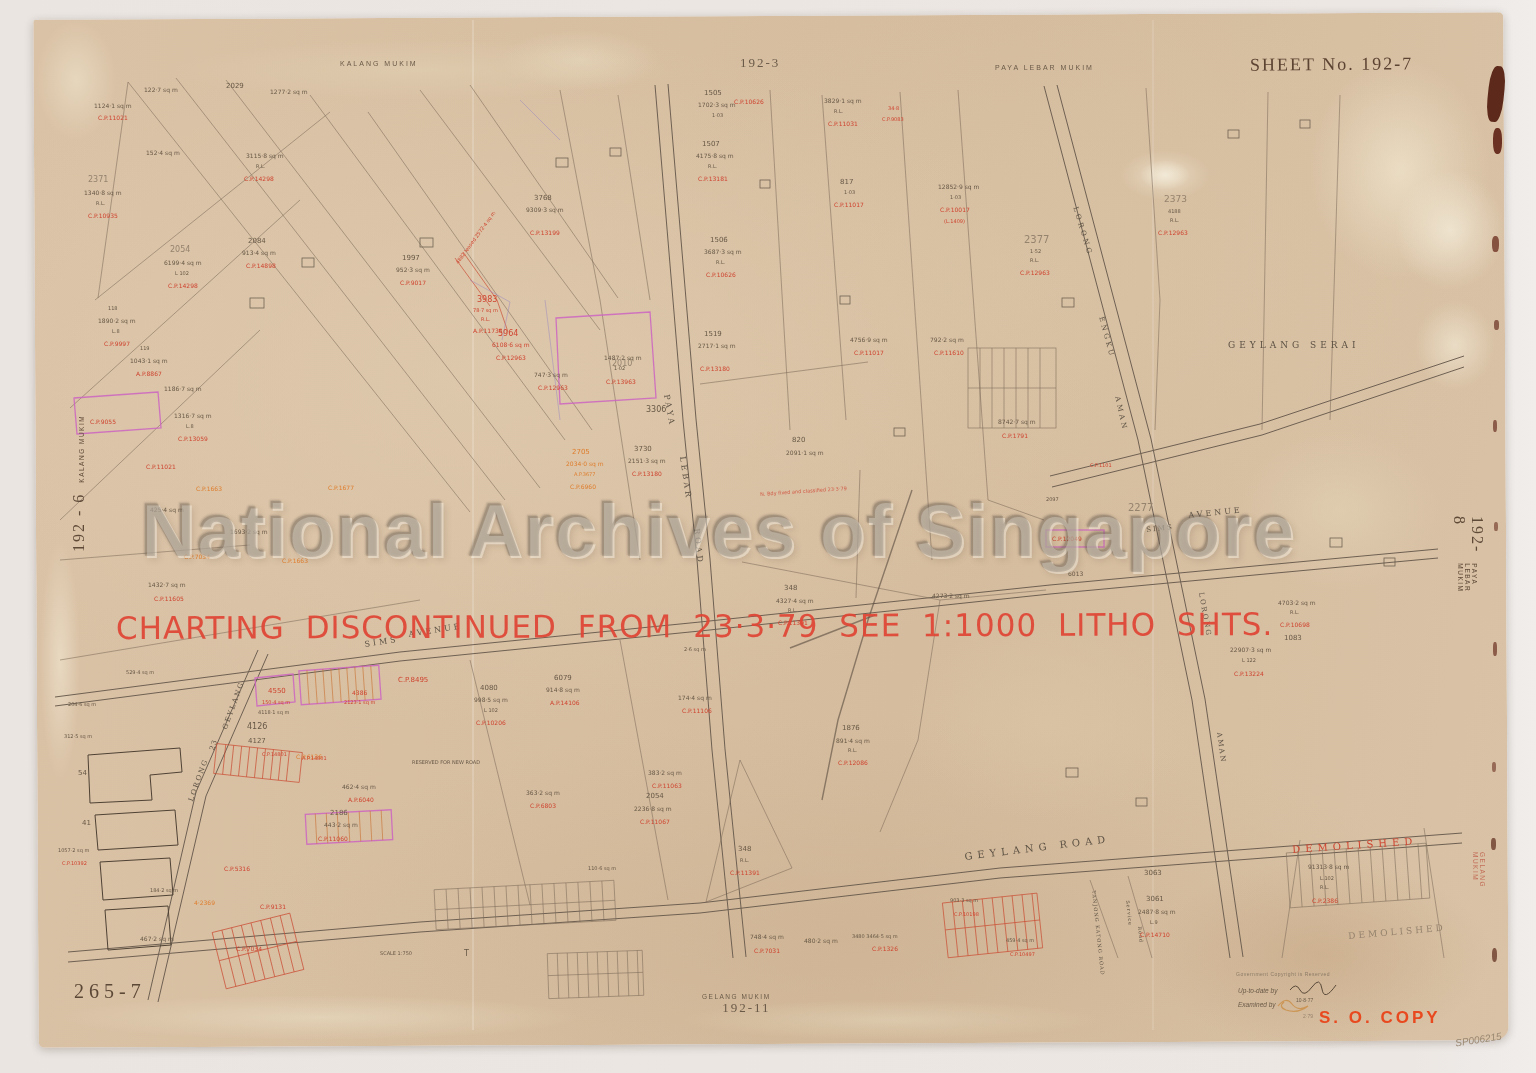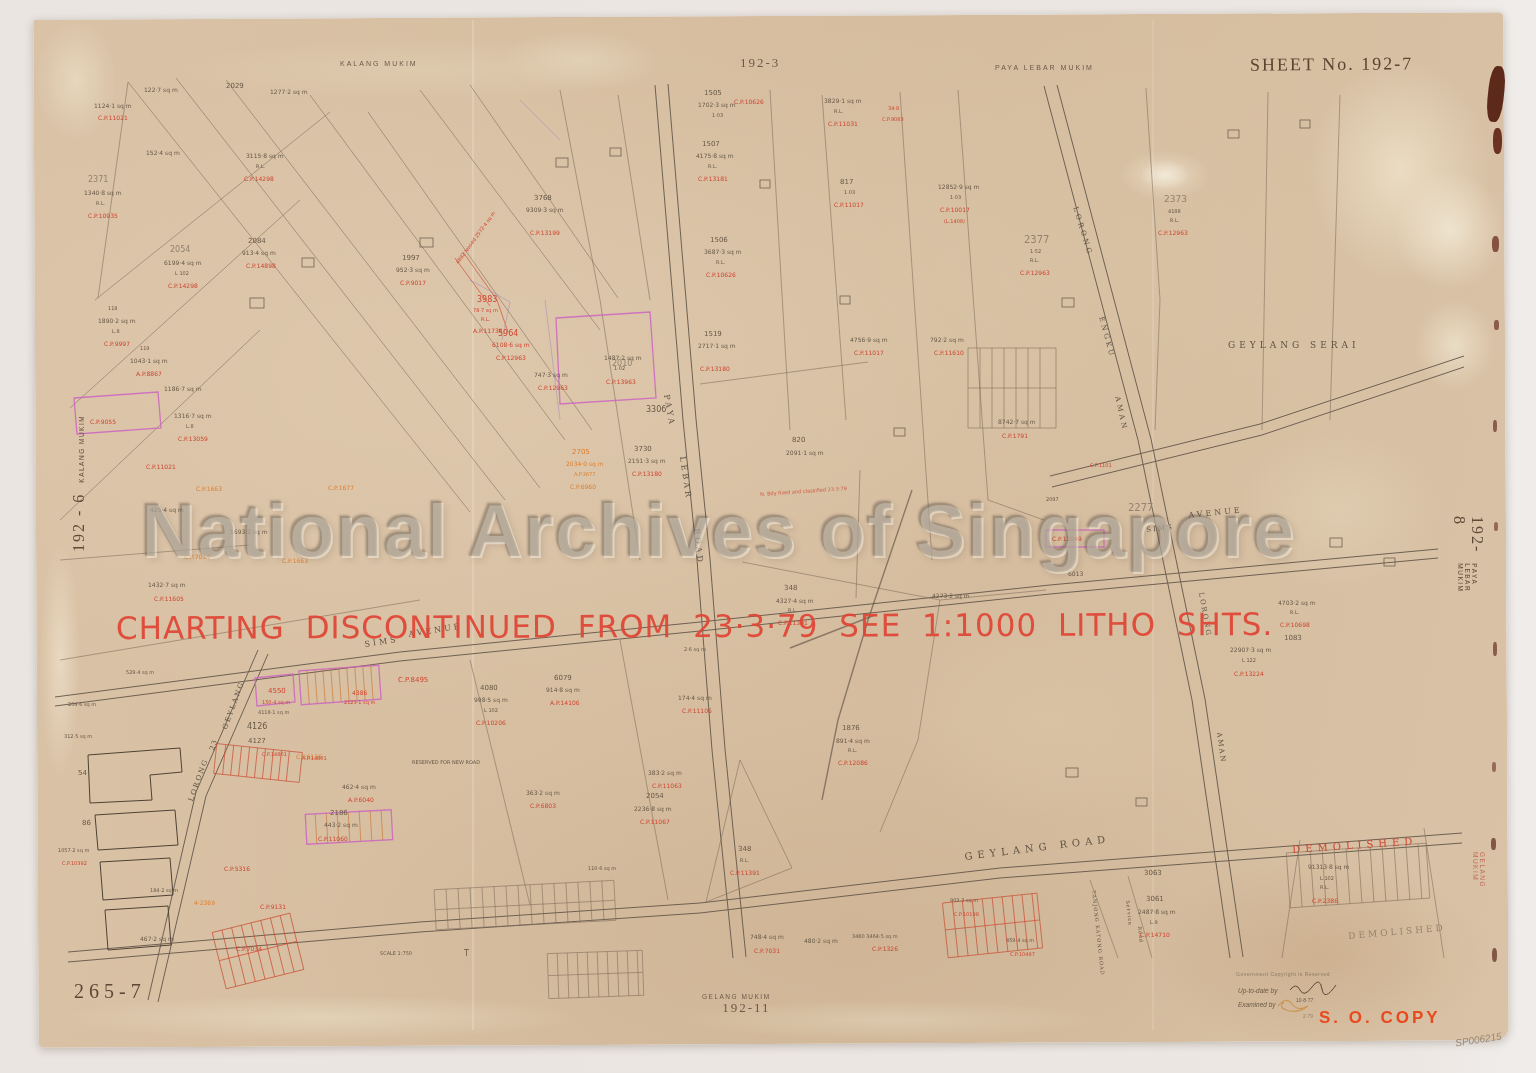--- a/index.html
+++ b/index.html
@@ -444,21 +444,21 @@
     <span class="ann" style="left: 248px; top: 738px; font-size: 7px; color: rgb(103, 88, 70);">4127</span>
     <span class="ann" style="left: 262px; top: 752px; font-size: 5px; color: rgb(207, 68, 48);">C.P.14801</span>
     <span class="ann" style="left: 302px; top: 756px; font-size: 5px; color: rgb(207, 68, 48);">A.P.14801</span>
     <span class="ann" style="left: 330px; top: 810px; font-size: 7px; color: rgb(103, 88, 70);">2186</span>
     <span class="ann" style="left: 324px; top: 822px; font-size: 6px; color: rgb(103, 88, 70);">443·2 sq m</span>
     <span class="ann" style="left: 318px; top: 836px; font-size: 6px; color: rgb(207, 68, 48);">C.P.11060</span>
     <span class="ann" style="left: 68px; top: 702px; font-size: 5px; color: rgb(103, 88, 70);">204·6 sq m</span>
     <span class="ann" style="left: 126px; top: 670px; font-size: 5px; color: rgb(103, 88, 70);">529·4 sq m</span>
     <span class="ann" style="left: 64px; top: 734px; font-size: 5px; color: rgb(103, 88, 70);">312·5 sq m</span>
     <span class="ann" style="left: 78px; top: 770px; font-size: 7px; color: rgb(103, 88, 70);">54</span>
-    <span class="ann" style="left: 82px; top: 820px; font-size: 7px; color: rgb(103, 88, 70);">86</span>
+    <span class="ann" style="left: 82px; top: 820px; font-size: 7px; color: rgb(103, 88, 70);">41</span>
     <span class="ann" style="left: 58px; top: 848px; font-size: 5px; color: rgb(103, 88, 70);">1057·2 sq m</span>
     <span class="ann" style="left: 62px; top: 861px; font-size: 5px; color: rgb(207, 68, 48);">C.P.10392</span>
     <span class="ann" style="left: 150px; top: 888px; font-size: 5px; color: rgb(103, 88, 70);">184·2 sq m</span>
     <span class="ann" style="left: 224px; top: 866px; font-size: 6px; color: rgb(207, 68, 48);">C.P.5316</span>
     <span class="ann" style="left: 194px; top: 900px; font-size: 6px; color: rgb(223, 125, 44);">4·2369</span>
     <span class="ann" style="left: 260px; top: 904px; font-size: 6px; color: rgb(207, 68, 48);">C.P.9131</span>
     <span class="ann" style="left: 140px; top: 936px; font-size: 6px; color: rgb(103, 88, 70);">467·2 sq m</span>
     <span class="ann" style="left: 236px; top: 946px; font-size: 6px; color: rgb(207, 68, 48);">C.P.7034</span>
     <span class="ann" style="left: 380px; top: 951px; font-size: 5px; color: rgb(103, 88, 70);">SCALE 1:750</span>
     <span class="ann" style="left: 464px; top: 950px; font-size: 8px; color: rgb(103, 88, 70);">T</span>

